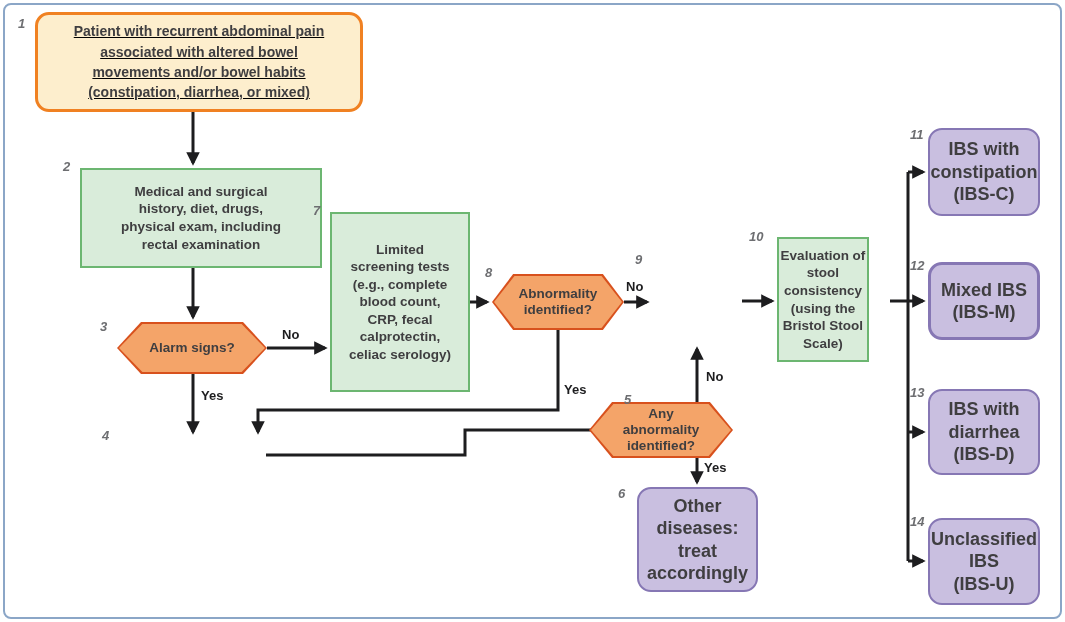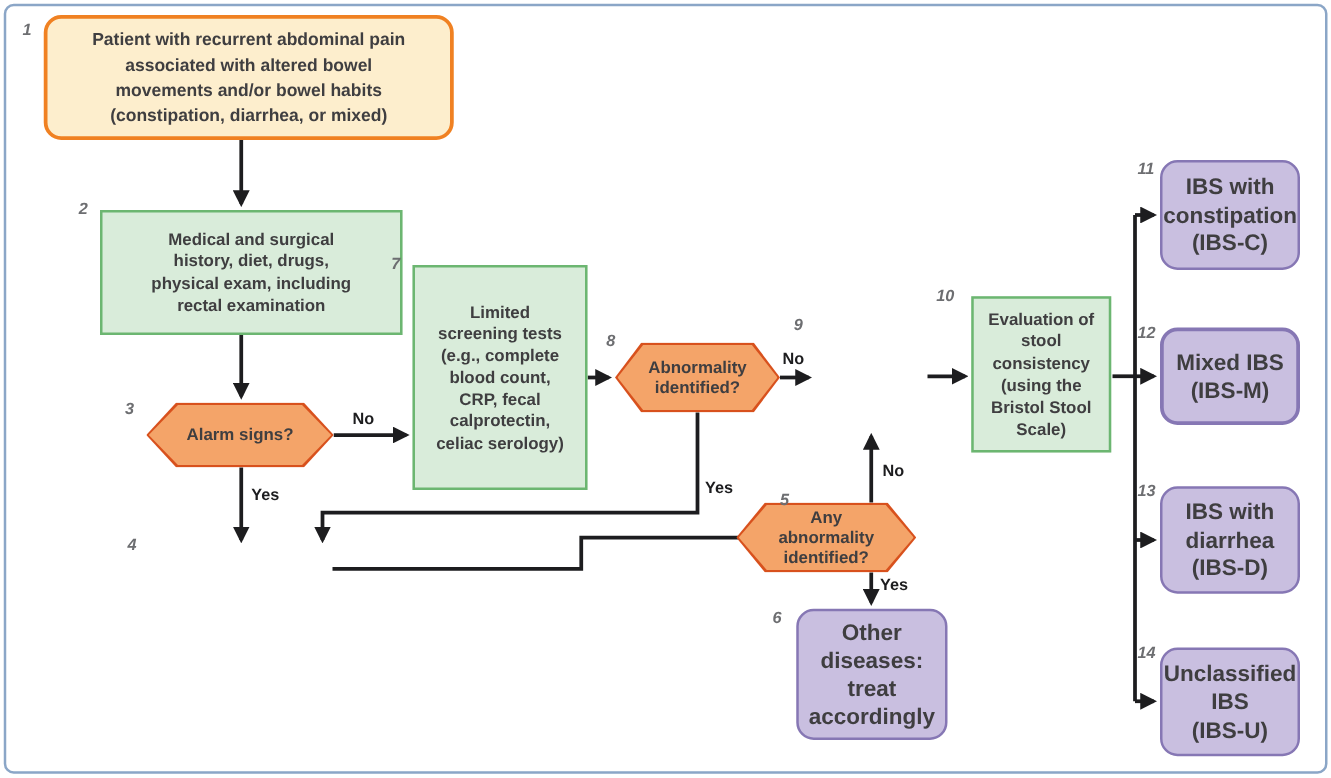--- a/index.html
+++ b/index.html
@@ -7,21 +7,21 @@
     width:1065px;height:622px;background:#ffffff;
     font-family:"Liberation Sans", sans-serif;
   }
   .canvas{position:relative;width:1065px;height:622px;background:#ffffff;overflow:hidden;}
   .frame{position:absolute;inset:3px;border:2px solid var(--frame-border,#8ba6c7);border-radius:8px;pointer-events:none;}
   svg.arrows{position:absolute;left:0;top:0;width:1065px;height:622px;}
   .arrow{stroke:var(--arrow,#1d1d1f);stroke-width:3;fill:none;stroke-linejoin:miter;}
   .arrowhead{fill:var(--arrow,#1d1d1f);}
   .node{position:absolute;display:flex;align-items:center;justify-content:center;text-align:center;box-sizing:border-box;}
   .lbl{white-space:pre-line;font-weight:bold;color:var(--text,#3f3e40);font-size:18px;line-height:1.25;position:relative;z-index:1;}
-  .start{background:var(--start-fill,#fdeecd);border:3px solid var(--start-border,#f08122);border-radius:14px;}
+  .start{background:var(--start-fill,#fdeecd);border:3px solid var(--start-border,#f08122);border-radius:14px;text-decoration:underline;}
   .start .lbl{font-size:14px;line-height:1.45;}
   .process{background:var(--process-fill,#d9ecda);border:2px solid var(--process-border,#6cb671);}
   .process .lbl{font-size:13.5px;line-height:1.3;}
   .outcome{background:var(--outcome-fill,#c9bfe0);border:2px solid var(--outcome-border,#8677b4);border-radius:14px;}
   .outcome-strong{border-width:3px;}
   .decision{background:var(--decision-border,#d8511d);clip-path:polygon(0% 50%,16% 0%,84% 0%,100% 50%,84% 100%,16% 100%);}
   .hex-fill{position:absolute;inset:2px;background:var(--decision-fill,#f4a469);clip-path:polygon(0% 50%,16% 0%,84% 0%,100% 50%,84% 100%,16% 100%);}
   .decision .lbl{font-size:13.5px;line-height:1.2;}
   .num{position:absolute;font-style:italic;font-weight:bold;color:var(--number,#6d6e71);font-size:13px;}
   .edge-label{position:absolute;font-weight:bold;color:var(--arrow,#1d1d1f);font-size:13px;}
@@ -99,21 +99,21 @@
 celiac serology)</span>
   </div>
 
   <div class="node decision" style="left:492px;top:274px;width:132px;height:56px;">
     <div class="hex-fill"></div>
     <span class="lbl">Abnormality
 identified?</span>
   </div>
 
 
-  <div class="node process" style="left:777px;top:237px;width:112px;height:125px;">
+  <div class="node process" style="left:777px;top:237px;width:92px;height:125px;">
     <span class="lbl">Evaluation of
 stool
 consistency
 (using the
 Bristol Stool
 Scale)</span>
   </div>
 
   <div class="node outcome" style="left:928px;top:128px;width:112px;height:88px;">
     <span class="lbl">IBS with

